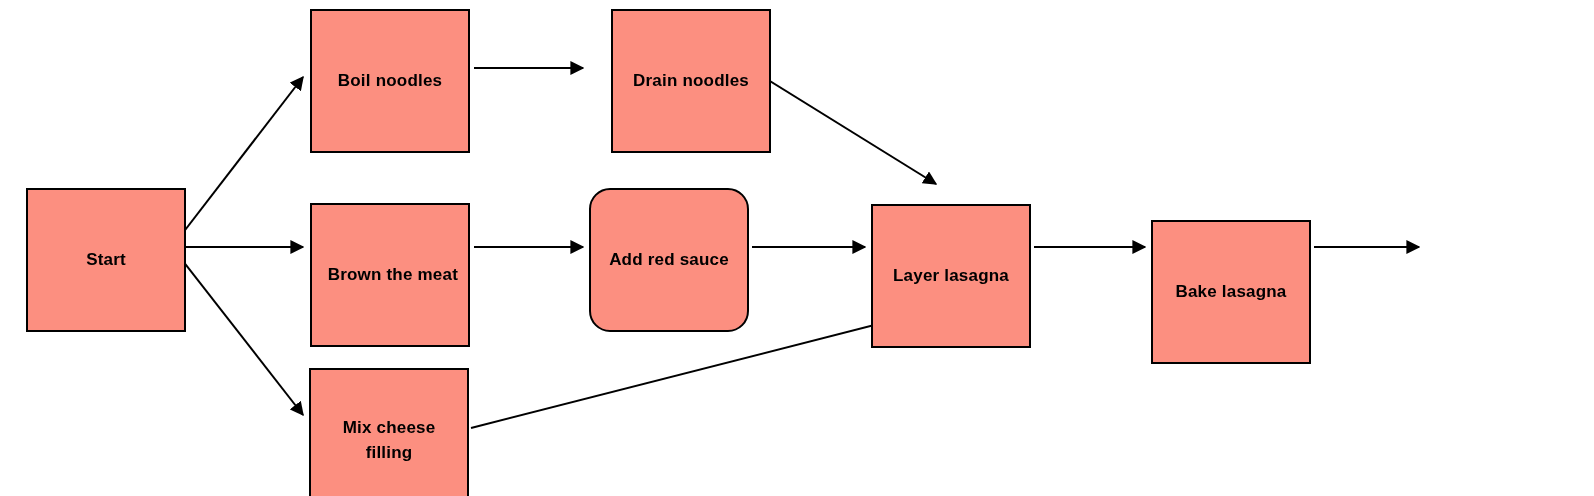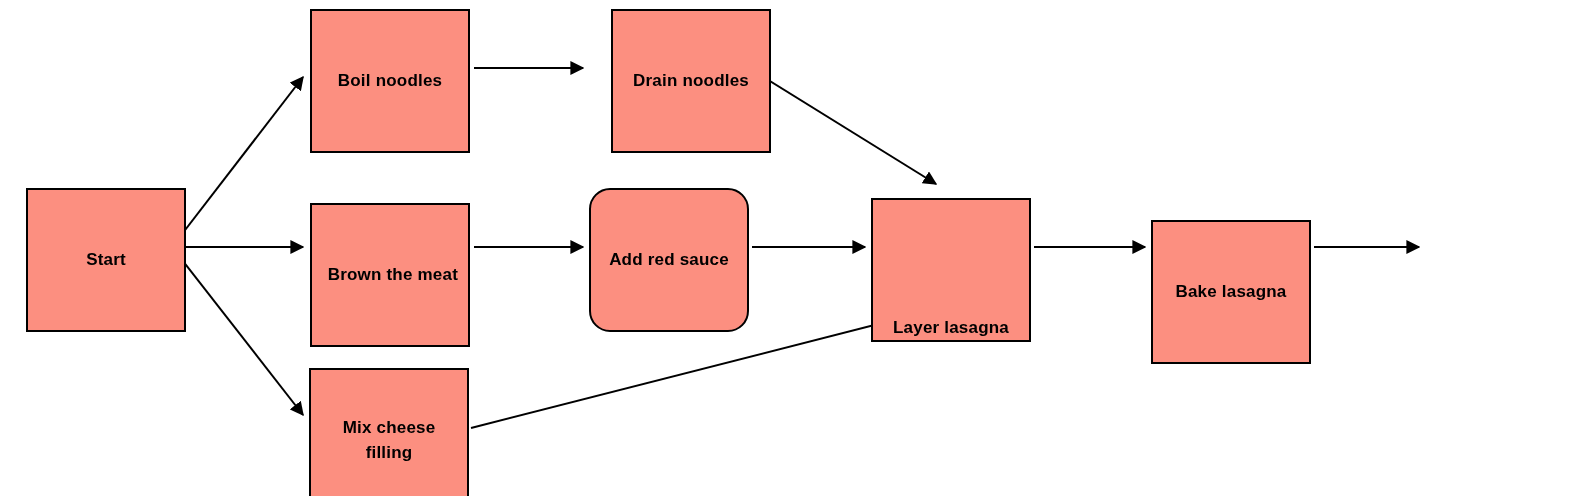--- a/index.html
+++ b/index.html
@@ -42,21 +42,21 @@
     line-height: 1.5;
     letter-spacing: 0.2px;
   }
   
   .pos-start { left: 11px;   top: 188px; margin-left: 15px; }
   .pos-boil  { left: 310px;  top: 9px;   }
   .pos-drain { left: 611px;  top: 9px;   }
   .pos-brown { left: 310px;  top: 203px; justify-content: flex-end; }
   .pos-sauce { left: 589px;  top: 188px; border-radius: 21px; }
   .pos-mix   { left: 309px;  top: 368px; justify-content: flex-end; }
-  .pos-layer { left: 871px;  top: 198px; align-items: flex-end; }
+  .pos-layer { left: 871px;  top: 204px; }
   .pos-bake  { left: 1151px; top: 188px; margin-top: 32px; }
   .pos-end   { left: 1425px; top: 188px; }
 </style>
 </head>
 <body>
 
 <div class="canvas">
 
   <svg class="edges-layer" viewBox="0 0 1594 496" xmlns="http://www.w3.org/2000/svg">
     <defs>

